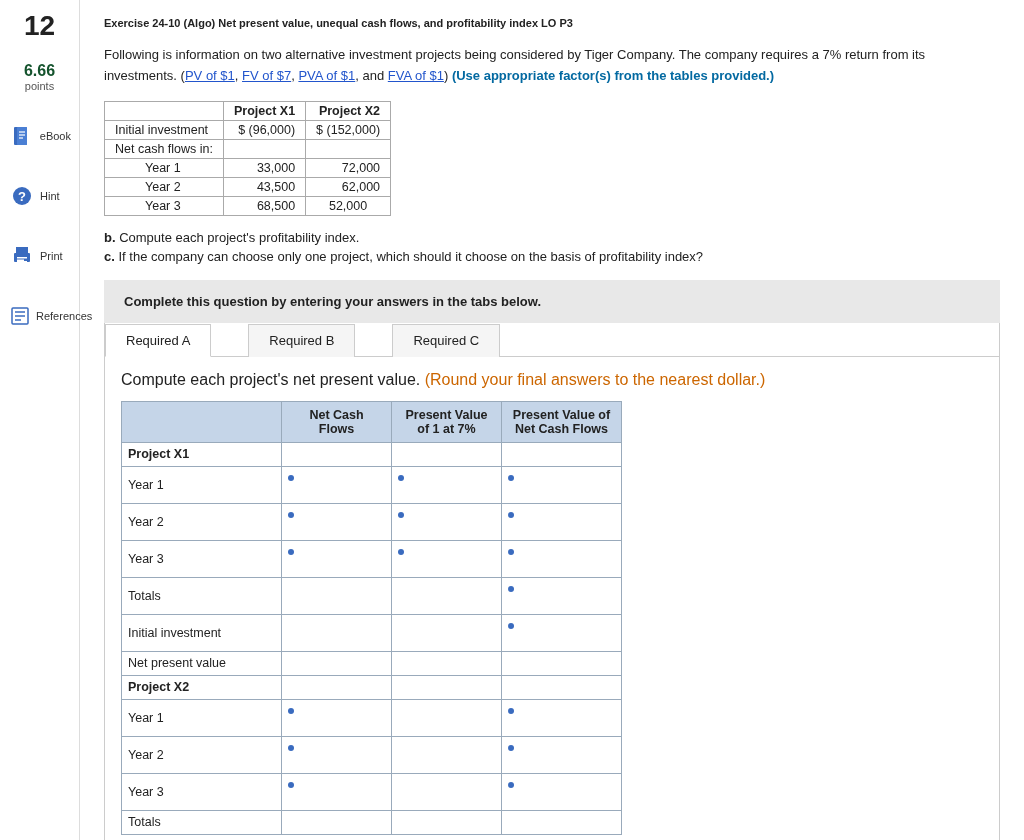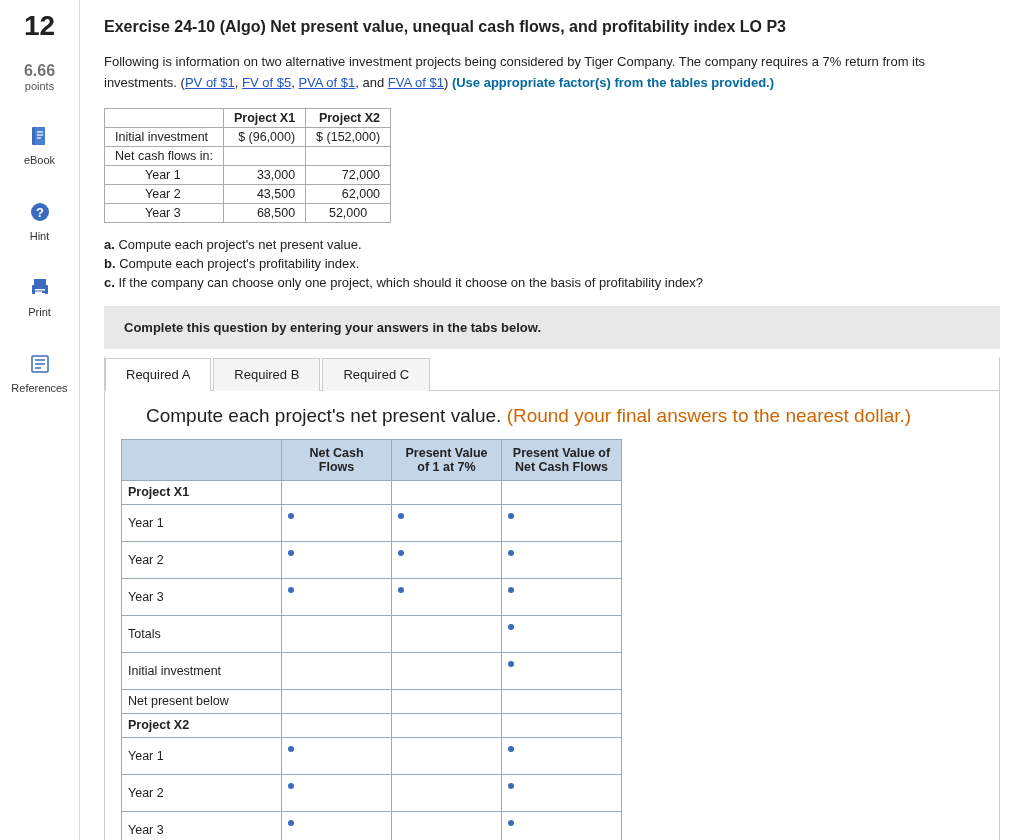--- a/index.html
+++ b/index.html
@@ -24,41 +24,41 @@
       color: #222;
       margin-bottom: 20px;
     }
     .points-block {
       text-align: center;
       margin-bottom: 24px;
     }
     .points-value {
       font-size: 16px;
       font-weight: bold;
-      color: #737373;
+      color: #14532d;
     }
     .points-label {
       font-size: 11px;
       color: #555;
     }
     .sidebar-nav {
       display: flex;
       flex-direction: column;
       align-items: center;
       gap: 20px;
       width: 100%;
     }
     .sidebar-item {
       display: flex;
-      flex-direction: column;
+      flex-direction: row;
       align-items: center;
       cursor: pointer;
       gap: 4px;
       width: 100%;
-      padding: 6px 0;
+      padding: 6px 8px;
     }
     .sidebar-icon {
       width: 28px;
       height: 28px;
       display: flex;
       align-items: center;
       justify-content: center;
     }
     .sidebar-item-label {
       font-size: 11px;
@@ -67,21 +67,21 @@
     }
 
     
     .main-content {
       flex: 1;
       padding: 16px 24px;
       overflow-y: auto;
     }
 
     .exercise-title {
-      font-size: 16px;
+      font-size: 11px;
       font-weight: bold;
       margin-bottom: 14px;
       line-height: 1.4;
     }
 
     .intro-text {
       font-size: 13px;
       line-height: 1.6;
       margin-bottom: 14px;
     }
@@ -111,34 +111,35 @@
     }
 
     
     .questions { margin-bottom: 16px; }
     .question-item { margin-bottom: 4px; }
 
     
     .complete-box {
       background: #e8e8e8;
       padding: 14px 20px;
-      margin-bottom: 8px;
+      margin-bottom: 0;
       font-size: 13px;
       font-weight: bold;
     }
 
     
     .tabs-container {
       border: 1px solid #ccc;
       border-top: none;
     }
     .tabs-row {
       display: flex;
       border-bottom: 1px solid #ccc;
       background: #fff;
+      gap: 35px;
     }
     .tab {
       padding: 8px 20px;
       cursor: pointer;
       font-size: 13px;
       border: 1px solid #ccc;
       border-bottom: none;
       margin-right: 2px;
       background: #f5f5f5;
       position: relative;
@@ -146,23 +147,22 @@
     }
     .tab.active {
       background: #fff;
       border-bottom: 1px solid #fff;
       font-weight: normal;
     }
 
     
     .tab-content { padding: 14px 16px; }
     .tab-instruction {
-      font-size: 19px;
+      font-size: 16px;
       margin-bottom: 12px;
-      margin-left: 25px;
     }
     .tab-instruction .orange { color: #cc6600; }
 
     
     .answer-table-wrapper {
       overflow-x: auto;
     }
     .answer-table {
       border-collapse: collapse;
       font-size: 12.5px;
@@ -276,21 +276,21 @@
         <span class="sidebar-item-label">References</span>
       </div>
     </div>
   </div>
 
   <div class="main-content">
     <div class="exercise-title">Exercise 24-10 (Algo) Net present value, unequal cash flows, and profitability index LO P3</div>
 
     <div class="intro-text">
       Following is information on two alternative investment projects being considered by Tiger Company. The company requires a 7%
-      return from its investments. (<a href="#">PV of $1</a>, <a href="#">FV of $5</a>, <a href="#">PVA of $1</a>, and <a href="#">FVA of $1</a>) <span class="bold-instruction">(Use appropriate factor(s) from the tables provided.)</span>
+      return from its investments. (<a href="#">PV of $1</a>, <a href="#">FV of $7</a>, <a href="#">PVA of $1</a>, and <a href="#">FVA of $1</a>) <span class="bold-instruction">(Use appropriate factor(s) from the tables provided.)</span>
     </div>
 
     <table class="data-table">
       <tbody>
           <tr>
         <td style="border:none;"></td>
         <td class="col-header">Project X1</td>
         <td class="col-header">Project X2</td>
       </tr>
       <tr>
@@ -315,21 +315,20 @@
       </tr>
       <tr>
         <td style="padding-left:40px;">Year 3</td>
         <td style="text-align:right;">68,500</td>
         <td style="text-align:center;">52,000</td>
       </tr>
     </tbody>
       </table>
 
     <div class="questions">
-      <div class="question-item"><strong>a.</strong> Compute each project's net present value.</div>
       <div class="question-item"><strong>b.</strong> Compute each project's profitability index.</div>
       <div class="question-item"><strong>c.</strong> If the company can choose only one project, which should it choose on the basis of profitability index?</div>
     </div>
 
     <div class="complete-box">
       <span>Complete this question by entering your answers in the tabs below.</span>
     </div>
 
     <div class="tabs-container">
       <div class="tabs-row">
@@ -385,21 +384,21 @@
                 <td class="input-cell"></td>
                 <td class="input-cell"><span class="cell-marker"></span><input type="text" style=""></td>
               </tr>
               <tr>
                 <td>Initial investment</td>
                 <td class="input-cell"></td>
                 <td class="input-cell"></td>
                 <td class="input-cell"><span class="cell-marker"></span><input type="text" style=""></td>
               </tr>
               <tr>
-                <td>Net present below</td>
+                <td>Net present value</td>
                 <td class="input-cell"></td>
                 <td class="input-cell"></td>
                 <td class="input-cell"><input type="text" style=""></td>
               </tr>
 
               <tr class="project-row">
                 <td>Project X2</td>
                 <td class="input-cell"></td>
                 <td class="input-cell"></td>
                 <td class="input-cell"></td>

